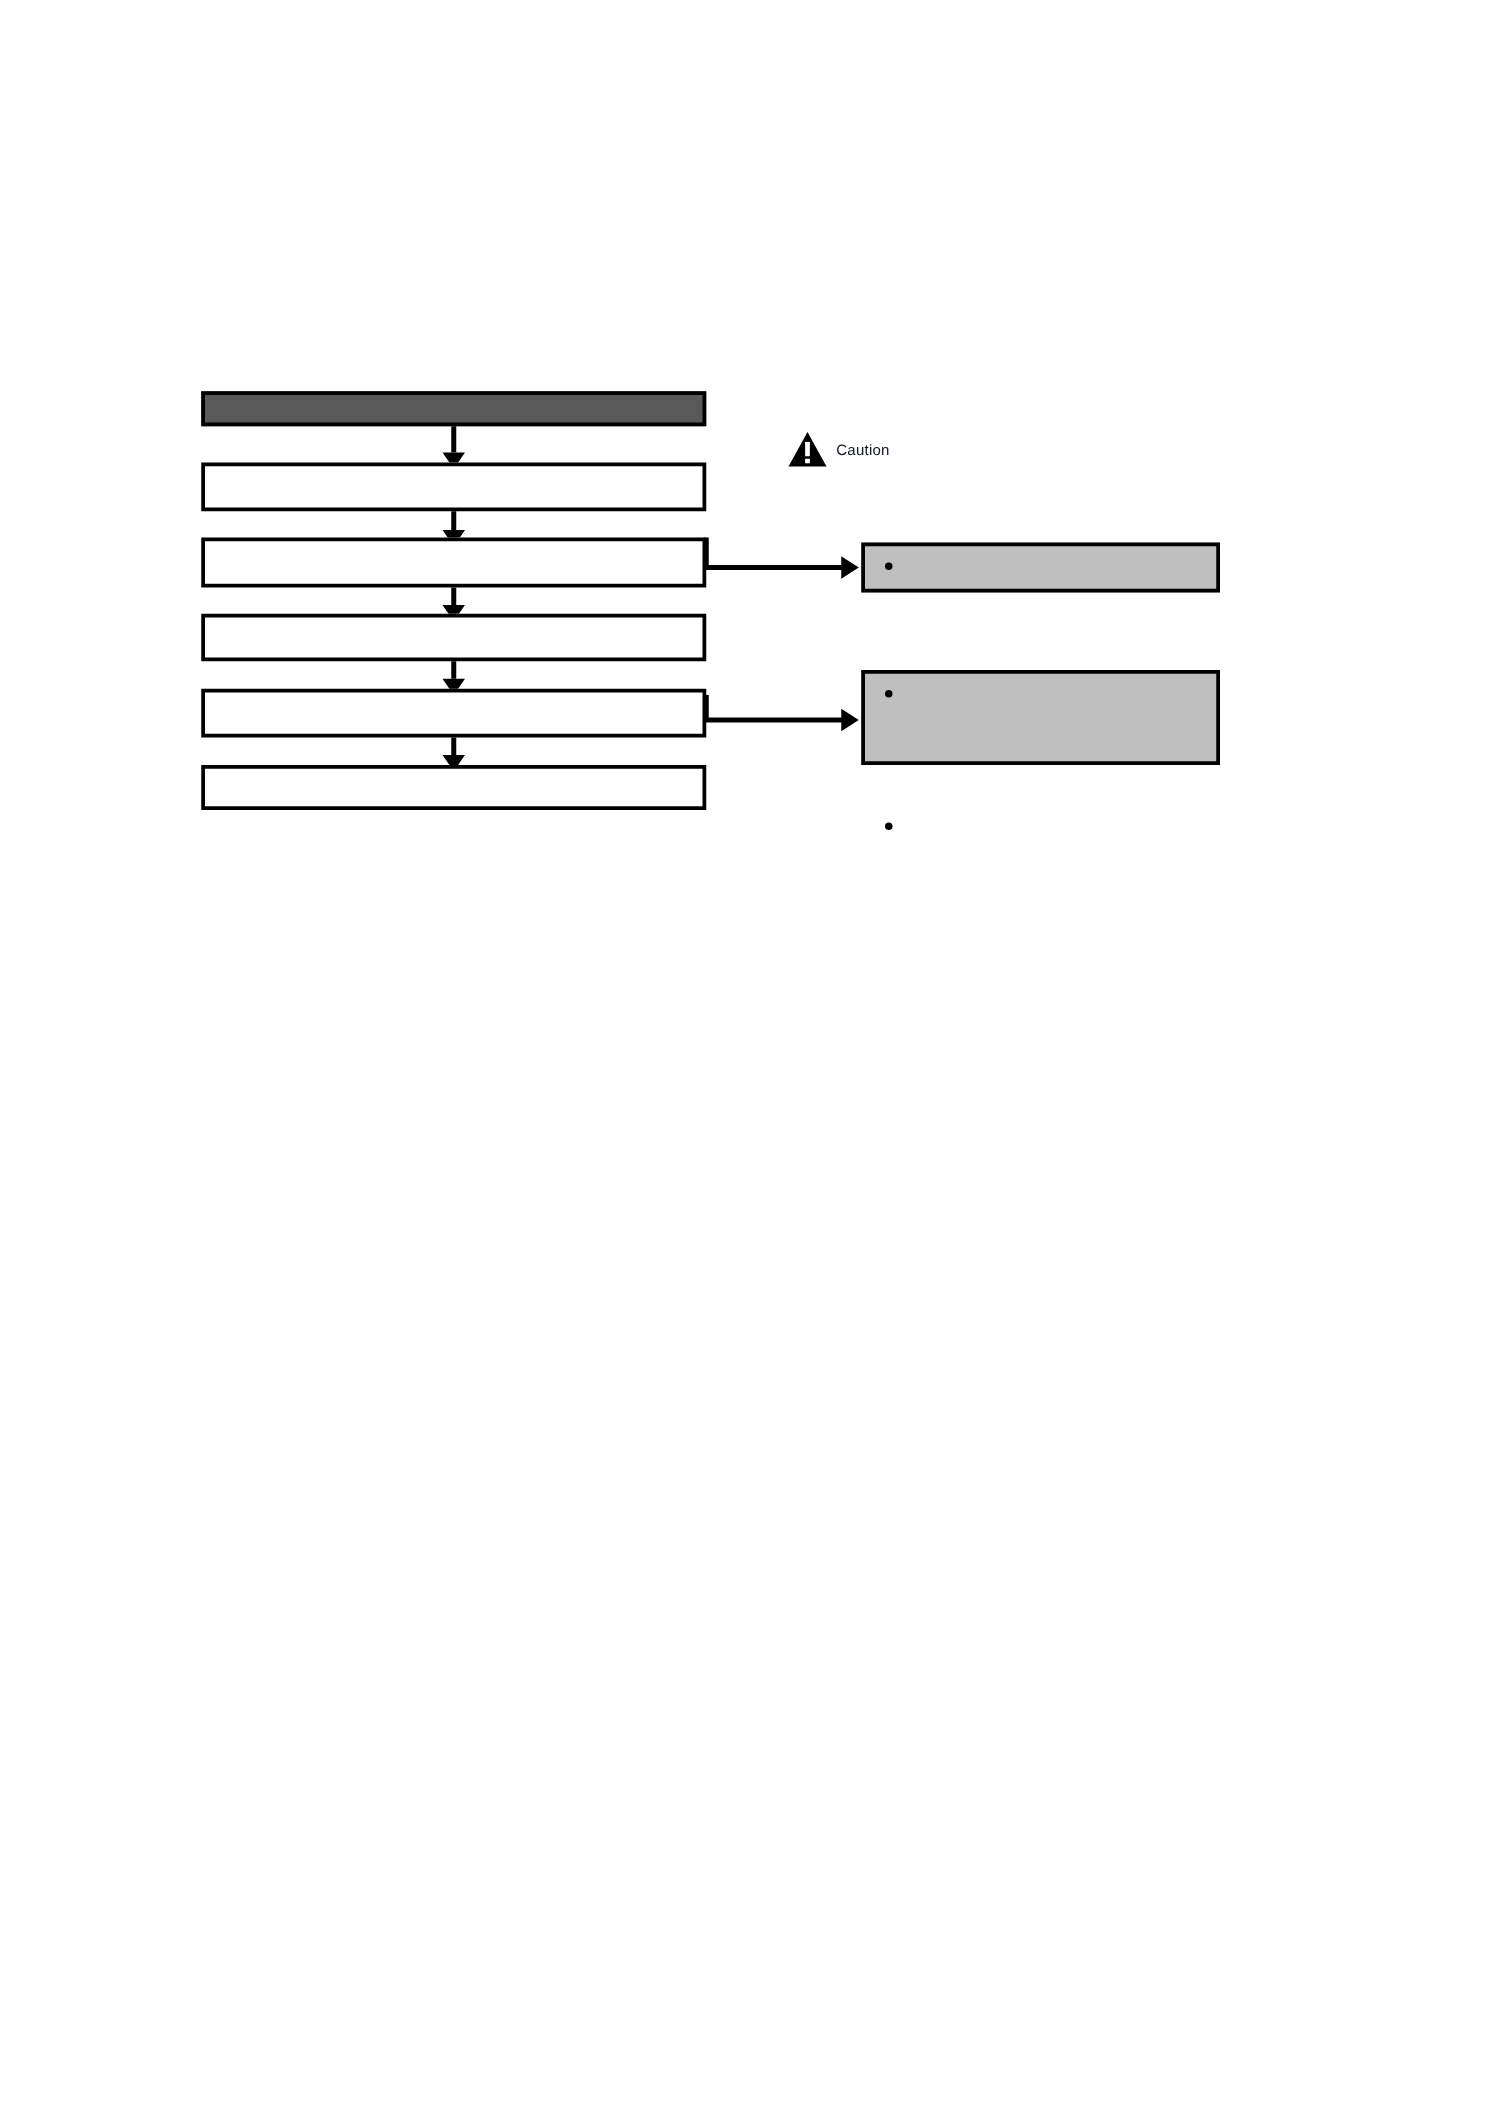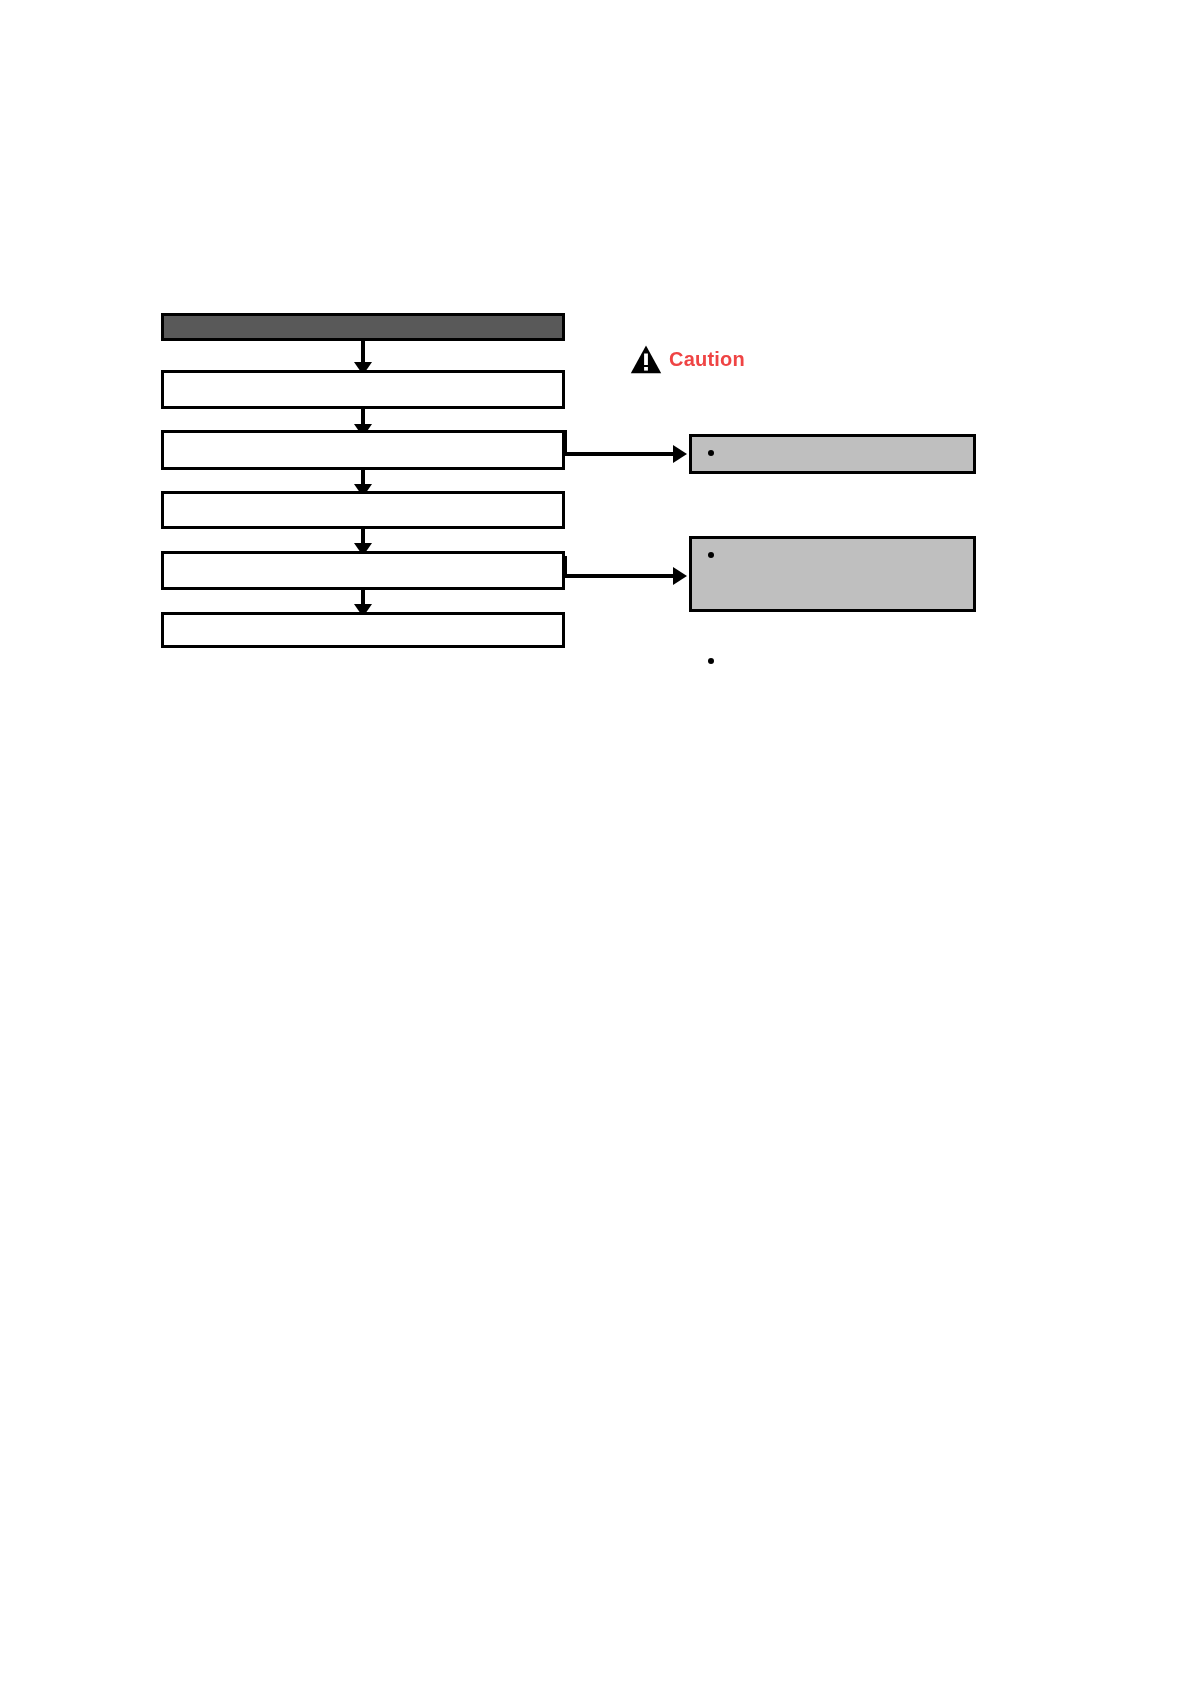--- a/index.html
+++ b/index.html
@@ -89,23 +89,23 @@
   }
 
   
   #caution-marker {
     position: absolute;
     display: flex;
     align-items: center;
     gap: 7px;
   }
   #caution-marker .caution-label {
-    font-size: 20px;
-    font-weight: bold;
-    color: #ef4444;
+    font-size: 12px;
+    font-weight: normal;
+    color: #0f172a;
     letter-spacing: 0.2px;
   }
 
   
   .note-box {
     position: absolute;
     box-sizing: border-box;
     border: 3px solid #000000;
     background: #bfbfbf;
     padding: 8px 12px 8px 14px;

